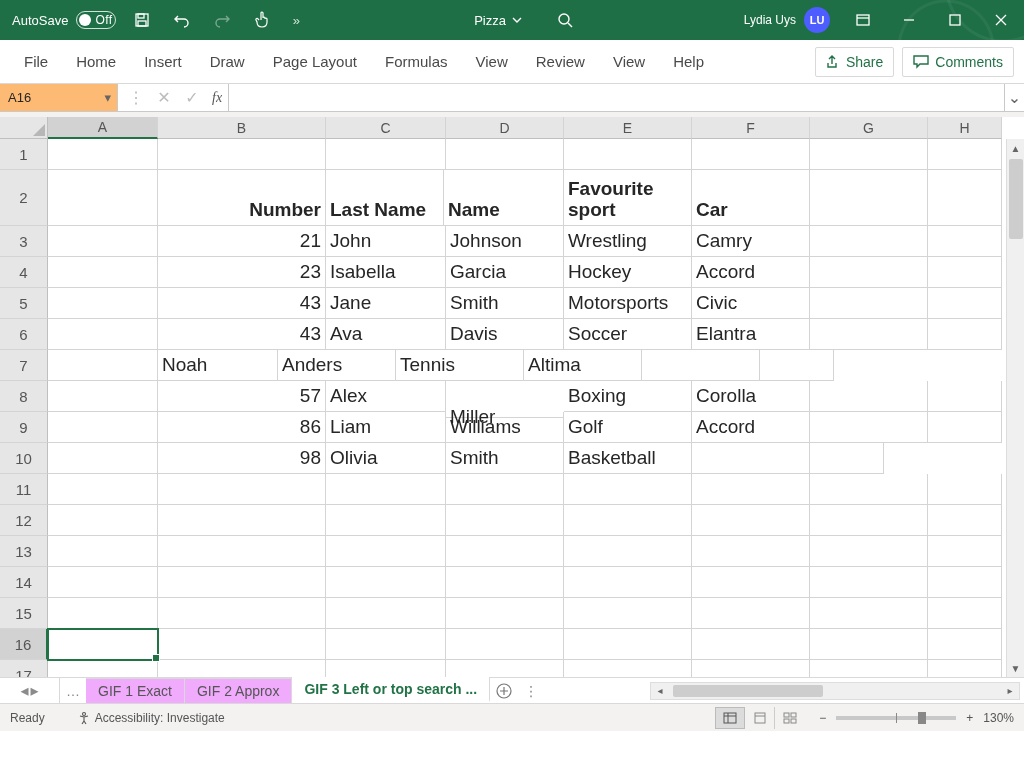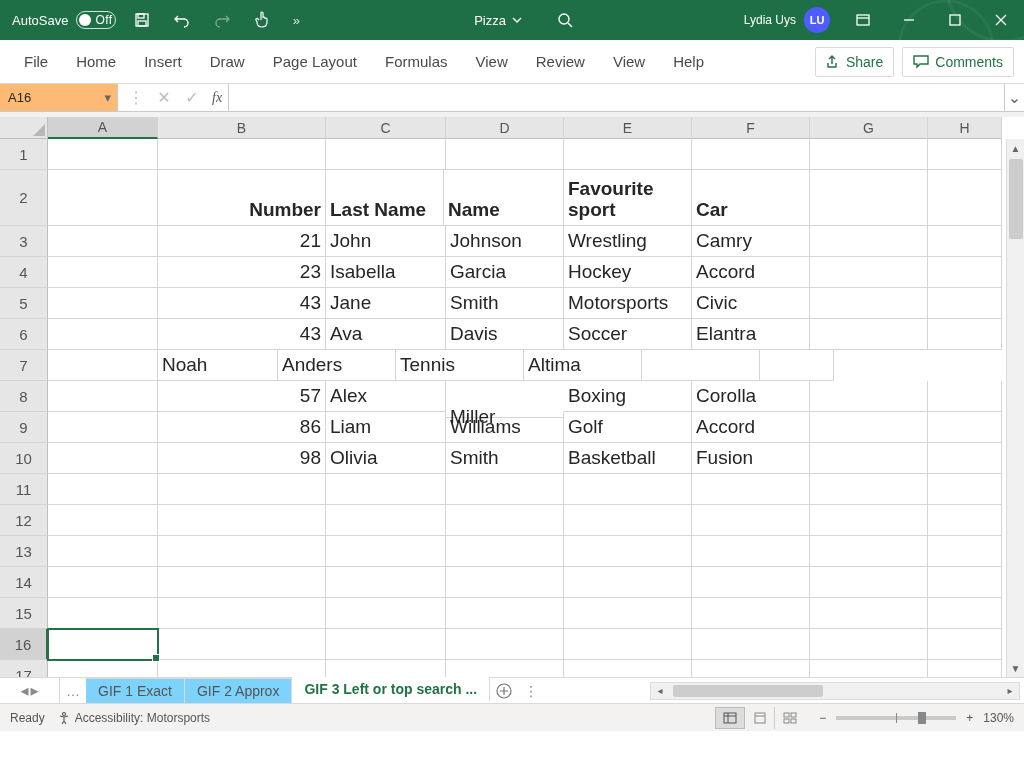--- a/index.html
+++ b/index.html
@@ -83,31 +83,31 @@
   .cell.selected::after{content:"";position:absolute;right:-3px;bottom:-3px;width:6px;height:6px;background:var(--tab-active);border:1px solid #fff}
 
   .vscroll{position:absolute;right:0;top:22px;bottom:0;width:18px;background:var(--scrollbar-track);display:flex;flex-direction:column;align-items:center;border-left:1px solid #ddd}
   .vscroll .arrow{height:18px;width:100%;display:flex;align-items:center;justify-content:center;color:#666;font-size:10px}
   .vscroll .thumb{position:absolute;top:20px;width:14px;left:2px;height:80px;background:#cdcdcd;border-radius:2px}
 
   
   .sheet-bar{height:26px;display:flex;align-items:stretch;background:#fff;border-top:1px solid var(--border-light)}
   .nav-block{width:60px;display:flex;align-items:center;justify-content:center;gap:2px;border-right:1px solid var(--border-light);color:#8b8b8b}
   .dots{font-size:14px;color:#888;padding:0 6px;display:flex;align-items:center}
-  .sheet-tab{padding:0 12px;display:flex;align-items:center;font-size:14px;color:#555;background:#7dd3fc;border-right:1px solid var(--border-light);border-top:1px solid var(--border-light);white-space:nowrap}
+  .sheet-tab{padding:0 12px;display:flex;align-items:center;font-size:14px;color:#555;background:#f0abfc;border-right:1px solid var(--border-light);border-top:1px solid var(--border-light);white-space:nowrap}
   .sheet-tab.active{background:#fff;color:var(--tab-active);font-weight:600;border-bottom:2px solid #fff;border-top:none;position:relative;top:-1px}
   .add-sheet{width:28px;display:flex;align-items:center;justify-content:center;color:#666}
   .sheet-scroll{margin-left:auto;display:flex;align-items:center;padding-right:4px}
   .hscroll{height:18px;background:var(--scrollbar-track);display:flex;align-items:center;border:1px solid #ddd;width:370px;position:relative}
   .hscroll .arrow{width:18px;display:flex;align-items:center;justify-content:center;color:#666;font-size:10px}
   .hscroll .thumb{position:absolute;left:22px;top:2px;height:12px;width:150px;background:#cdcdcd;border-radius:2px}
 
   
   .status-bar{height:28px;display:flex;align-items:center;background:var(--status-bg);border-top:1px solid var(--border-light);font-size:12px;color:#555;padding:0 10px}
-  .status-bar .left{display:flex;align-items:flex-end;gap:12px}
+  .status-bar .left{display:flex;align-items:flex-end;gap:32px}
   .status-bar .right{margin-left:auto;display:flex;align-items:center;gap:14px}
   .view-btns{display:flex;gap:0}
   .view-btns .vb{width:30px;height:22px;display:flex;align-items:center;justify-content:center;border-right:1px solid #ccc}
   .view-btns .vb:first-child{background:#dcdcdc;border:1px solid #bbb}
   .zoom{display:flex;align-items:center;gap:10px}
   .zoom-slider{width:120px;height:4px;background:#c8c8c8;position:relative}
   .zoom-slider .mid{position:absolute;left:50%;top:-3px;width:1px;height:10px;background:#888}
   .zoom-slider .knob{position:absolute;top:-4px;left:68%;width:8px;height:12px;background:#888}
 
   .acc-ic{display:inline-flex;align-items:center;gap:4px}
@@ -354,21 +354,20 @@
           <div class="cell " style="width: 118px;"></div>
           <div class="cell " style="width: 74px;"></div>
         </div>
         <div class="row">
           <div class="row-hdr">10</div>
           <div class="cell " style="width: 110px;"></div>
           <div class="cell num" style="width: 168px;">98</div>
           <div class="cell " style="width: 120px;">Olivia</div>
           <div class="cell " style="width: 118px;">Smith</div>
           <div class="cell " style="width: 128px;">Basketball</div>
-          <div class="cell " style="width: 118px;">Fusion</div>
           <div class="cell " style="width: 118px;"></div>
           <div class="cell " style="width: 74px;"></div>
         </div>
         <div class="row">
           <div class="row-hdr">11</div>
           <div class="cell " style="width: 110px;"></div>
           <div class="cell " style="width: 168px;"></div>
           <div class="cell " style="width: 120px;"></div>
           <div class="cell " style="width: 118px;"></div>
           <div class="cell " style="width: 128px;"></div>
@@ -479,21 +478,21 @@
 </div>
 
 <div class="status-bar">
   <div class="left">
     <span>Ready</span>
     <span class="acc-ic">
       <svg width="14" height="14" viewBox="0 0 14 14" fill="none" stroke="#555" stroke-width="1.1">
           <circle cx="7" cy="3" r="1.5"></circle>
           <path d="M3 5l4 1 4-1M7 6v4M5 13l2-3 2 3"></path>
         </svg>
-      <span>Accessibility: Motorsports</span>
+      <span>Accessibility: Investigate</span>
     </span>
   </div>
   <div class="right">
     <div class="view-btns">
       <div class="vb">
           <svg width="14" height="12" viewBox="0 0 14 12" stroke="#555" fill="none">
             <rect x="1" y="1" width="12" height="10"></rect>
             <path d="M1 4h12M5 1v10"></path>
           </svg>
         </div>

